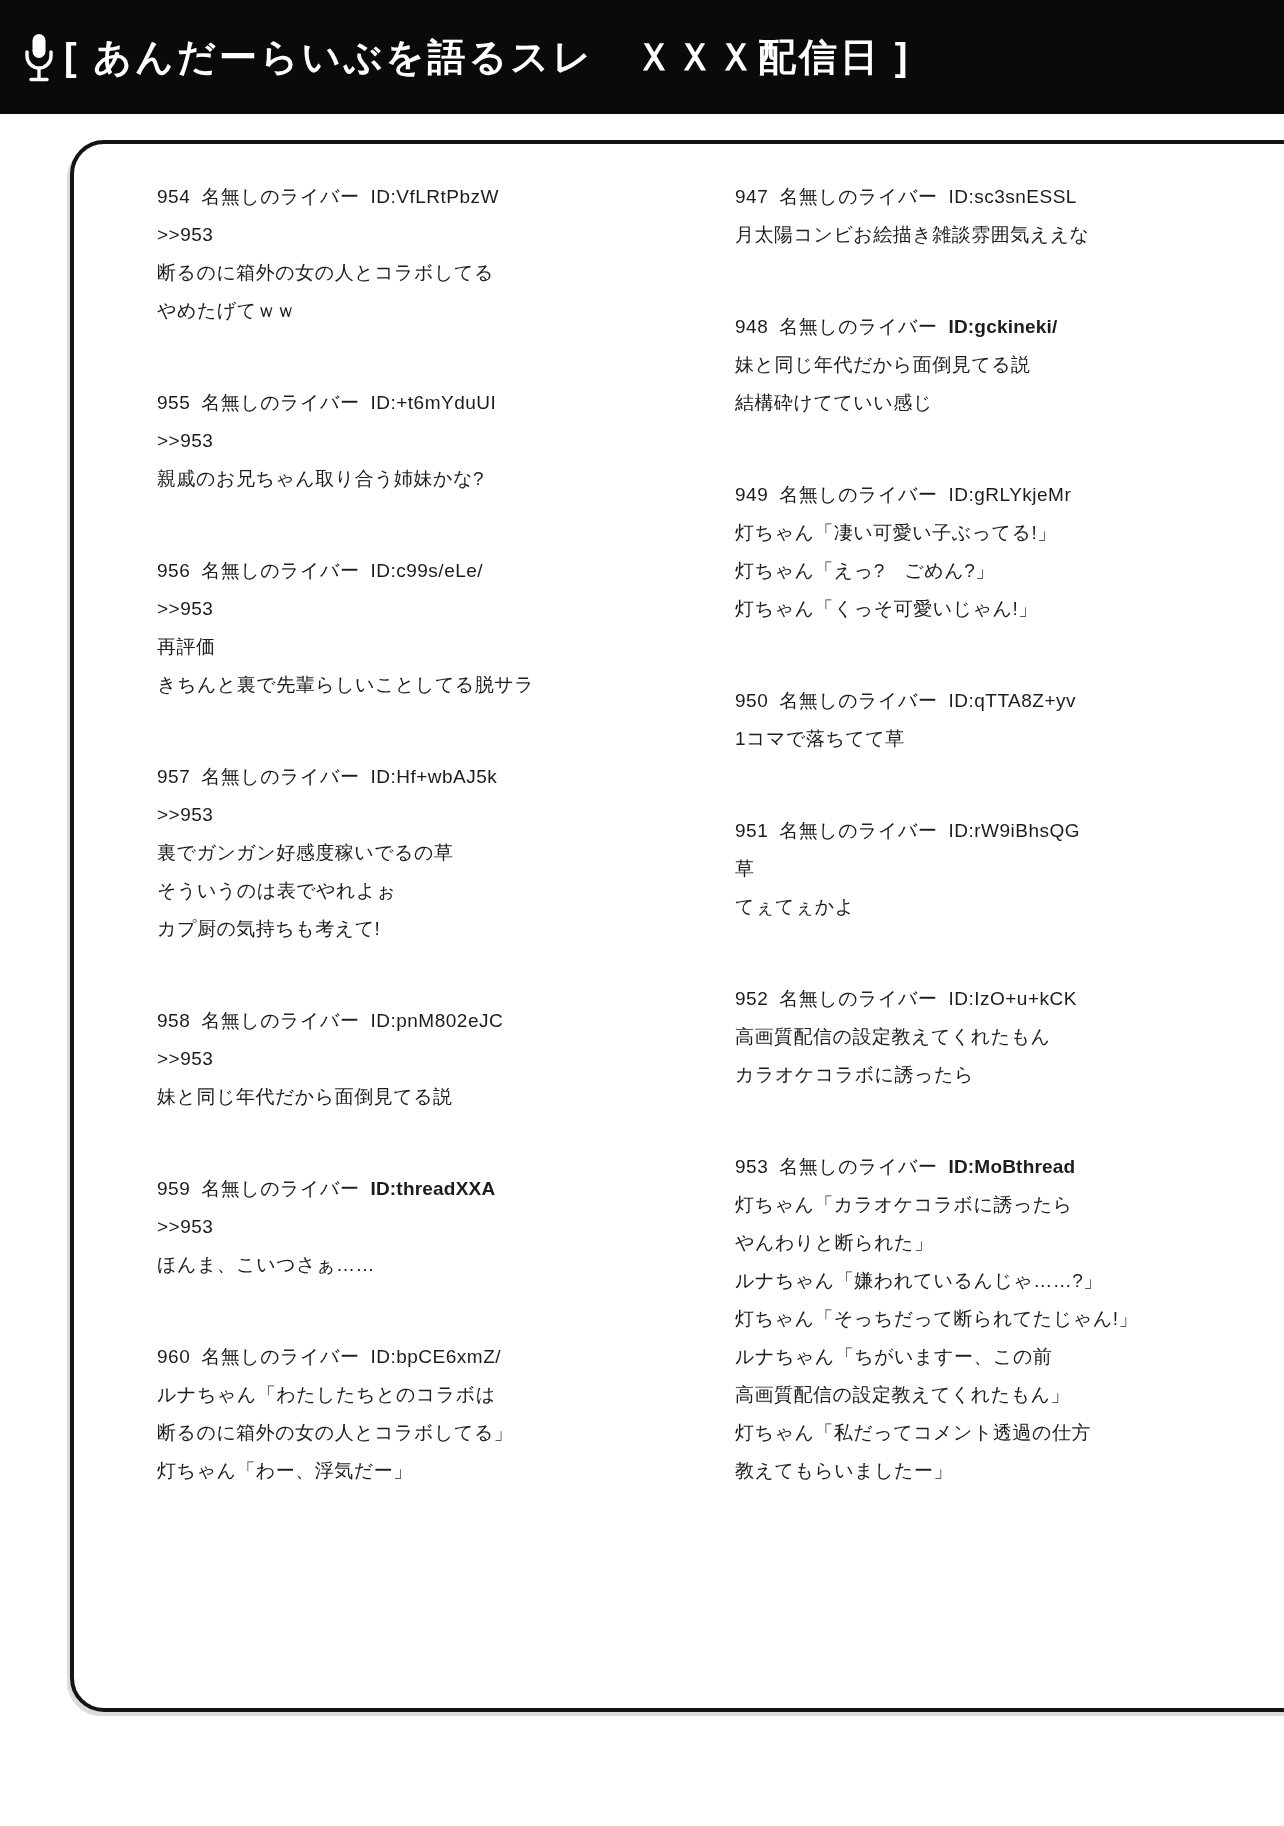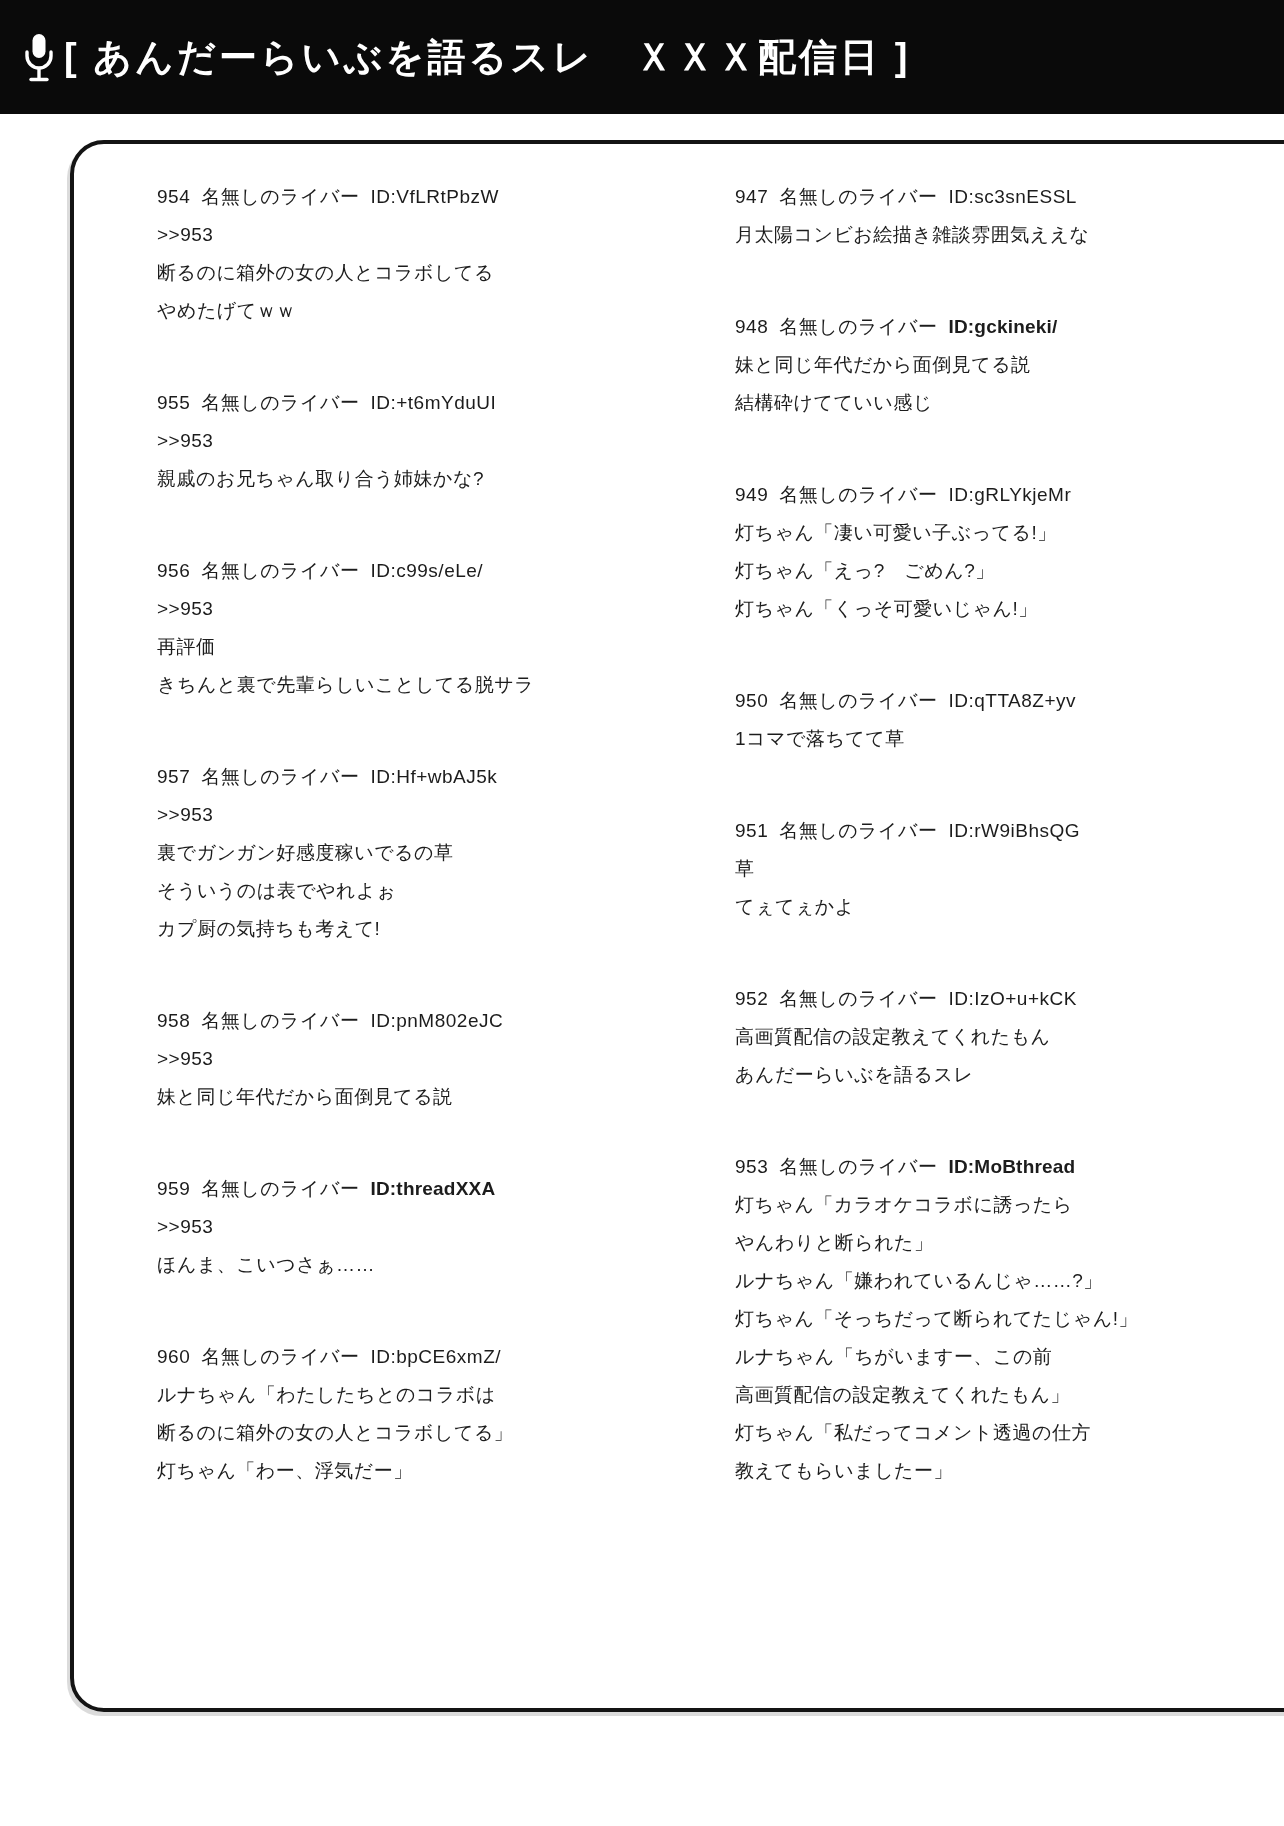--- a/index.html
+++ b/index.html
@@ -147,21 +147,21 @@
       <div class="line">1コマで落ちてて草</div>
     </div>
     <div class="post">
       <div class="line head"><span class="num">951</span><span class="pname">名無しのライバー</span><span class="pid">ID:rW9iBhsQG</span></div>
       <div class="line">草</div>
       <div class="line">てぇてぇかよ</div>
     </div>
     <div class="post">
       <div class="line head"><span class="num">952</span><span class="pname">名無しのライバー</span><span class="pid">ID:IzO+u+kCK</span></div>
       <div class="line">高画質配信の設定教えてくれたもん</div>
-      <div class="line">あんだーらいぶを語るスレ</div>
+      <div class="line">カラオケコラボに誘ったら</div>
     </div>
     <div class="post">
       <div class="line head"><span class="num">953</span><span class="pname">名無しのライバー</span><span class="pid bold">ID:MoBthread</span></div>
       <div class="line">灯ちゃん「カラオケコラボに誘ったら</div>
       <div class="line">やんわりと断られた」</div>
       <div class="line">ルナちゃん「嫌われているんじゃ……?」</div>
       <div class="line">灯ちゃん「そっちだって断られてたじゃん!」</div>
       <div class="line">ルナちゃん「ちがいますー、この前</div>
       <div class="line">高画質配信の設定教えてくれたもん」</div>
       <div class="line">灯ちゃん「私だってコメント透過の仕方</div>

